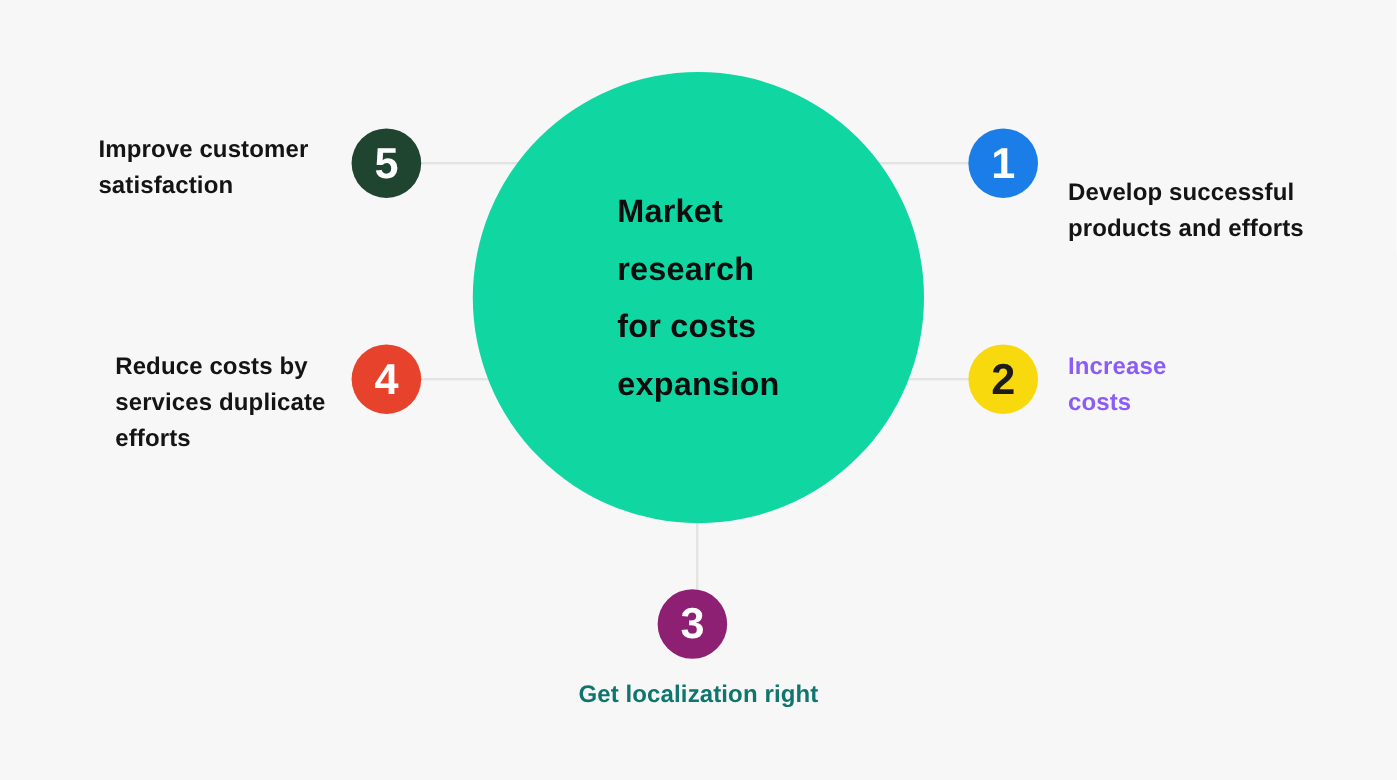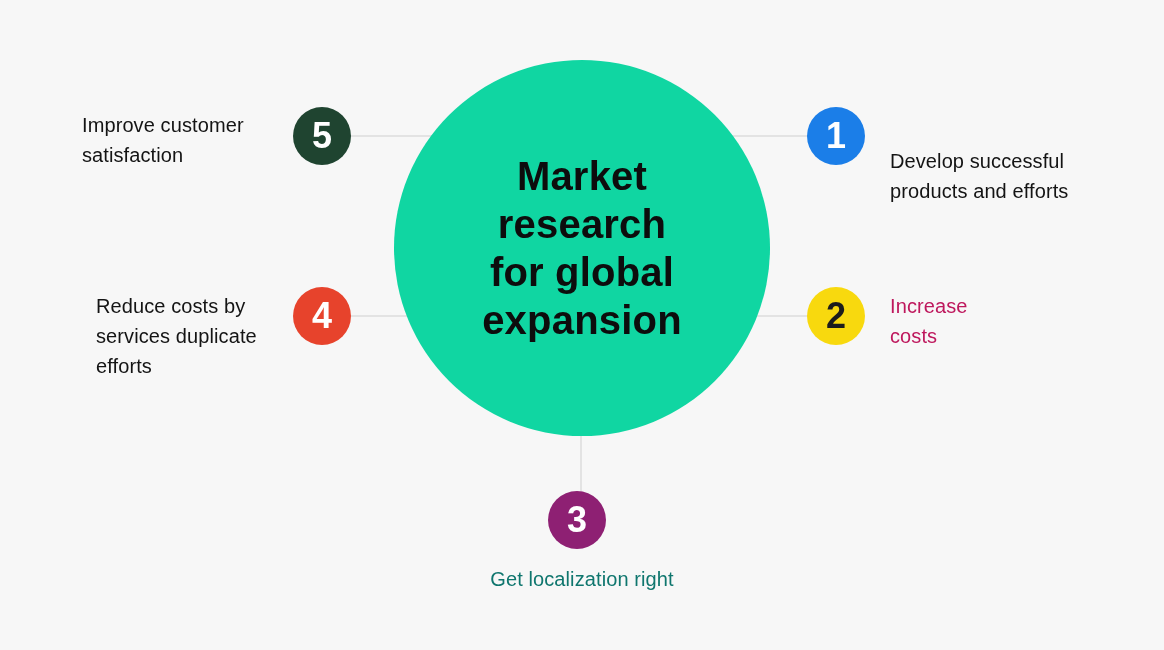--- a/index.html
+++ b/index.html
@@ -19,44 +19,44 @@
   .conn-bottom    { left: 580px; top: 248px; height: 272px; }
 
   
   .center-circle {
     position: absolute; z-index: 2;
     left: 394px; top: 60px; width: 376px; height: 376px;
     border-radius: 50%;
     display: flex; align-items: center; justify-content: center;
   }
   .center-title {
-    text-align: center;
+    text-align: left;
     font-weight: 700;
-    font-size: 40px;
+    font-size: 27px;
     line-height: 48px;
     letter-spacing: 0.2px;
   }
 
   
   .badge {
     position: absolute; z-index: 3;
     width: 58px; height: 58px; border-radius: 50%;
     display: flex; align-items: center; justify-content: center;
   }
   .badge span { font-weight: 700; font-size: 36px; line-height: 1; }
   .badge-1 { left: 807px; top: 107px; }
   .badge-2 { left: 807px; top: 287px; }
   .badge-3 { left: 548px; top: 491px; }
   .badge-4 { left: 293px; top: 287px; }
   .badge-5 { left: 293px; top: 107px; }
 
   
   .label {
     position: absolute; z-index: 3;
-    font-weight: 400;
+    font-weight: 700;
     font-size: 20px;
     line-height: 30px;
     letter-spacing: 0.1px;
   }
   .label-1 { left: 890px; top: 110px; text-align: left; }
   .label-2 { left: 890px; top: 291px; text-align: left; }
   .label-3 { left: 0; top: 564px; width: 1164px; text-align: center; }
   .label-4 { left: 96px;  top: 291px; text-align: left; }
   .label-5 { left: 82px;  top: 110px; text-align: left; }
 </style>
@@ -68,21 +68,21 @@
   <div class="connector h conn-top-left" style="background-color: rgb(227, 227, 227);"></div>
   <div class="connector h conn-top-right" style="background-color: rgb(227, 227, 227);"></div>
   <div class="connector h conn-mid-left" style="background-color: rgb(227, 227, 227);"></div>
   <div class="connector h conn-mid-right" style="background-color: rgb(227, 227, 227);"></div>
   <div class="connector v conn-bottom" style="background-color: rgb(227, 227, 227);"></div>
 
   <div class="center-circle" style="background-color: rgb(16, 214, 162);">
     <div class="center-title" style="color: rgb(13, 13, 13);">
       <div>Market</div>
       <div>research</div>
-      <div>for global</div>
+      <div>for costs</div>
       <div>expansion</div>
     </div>
   </div>
 
   <div class="badge badge-1" style="background-color: rgb(27, 126, 232);">
     <span style="color: rgb(255, 255, 255);">1</span>
   </div>
   <div class="badge badge-2" style="background-color: rgb(248, 217, 14);">
     <span style="color: rgb(28, 28, 28);">2</span>
   </div>
@@ -93,21 +93,21 @@
     <span style="color: rgb(255, 255, 255);">4</span>
   </div>
   <div class="badge badge-5" style="background-color: rgb(31, 68, 48);">
     <span style="color: rgb(255, 255, 255);">5</span>
   </div>
 
   <div class="label label-1" style="color: rgb(20, 20, 20); margin-top: 36px;">
     <div>Develop successful</div>
     <div>products and efforts</div>
   </div>
-  <div class="label label-2" style="color: #be185d;">
+  <div class="label label-2" style="color: #8b5cf6;">
     <div>Increase</div>
     <div>costs</div>
   </div>
   <div class="label label-3" style="color: #0f766e;">
     <div>Get localization right</div>
   </div>
   <div class="label label-4" style="color: rgb(20, 20, 20);">
     <div>Reduce costs by</div>
     <div>services duplicate</div>
     <div>efforts</div>

